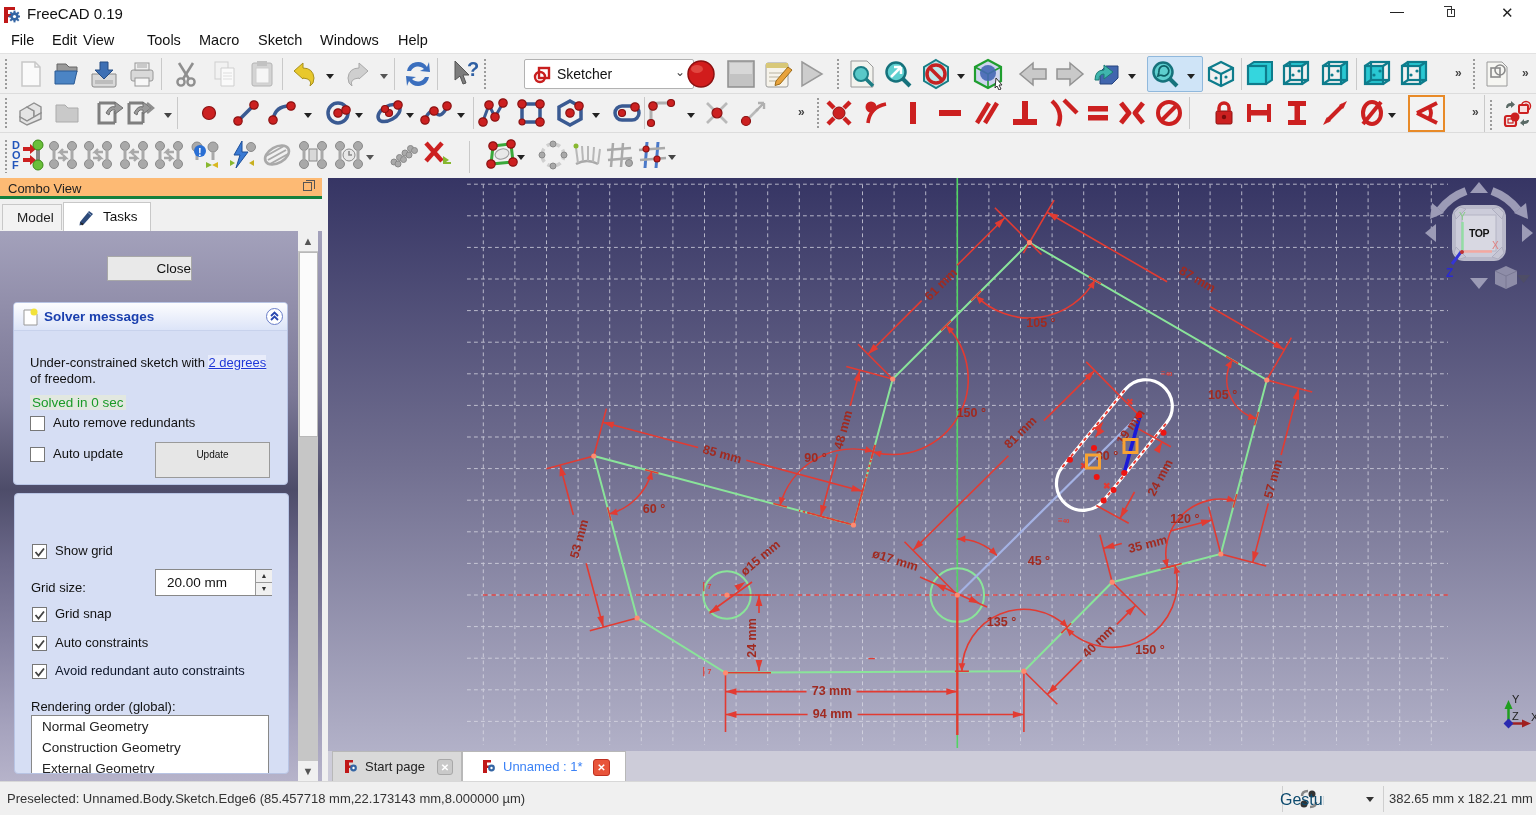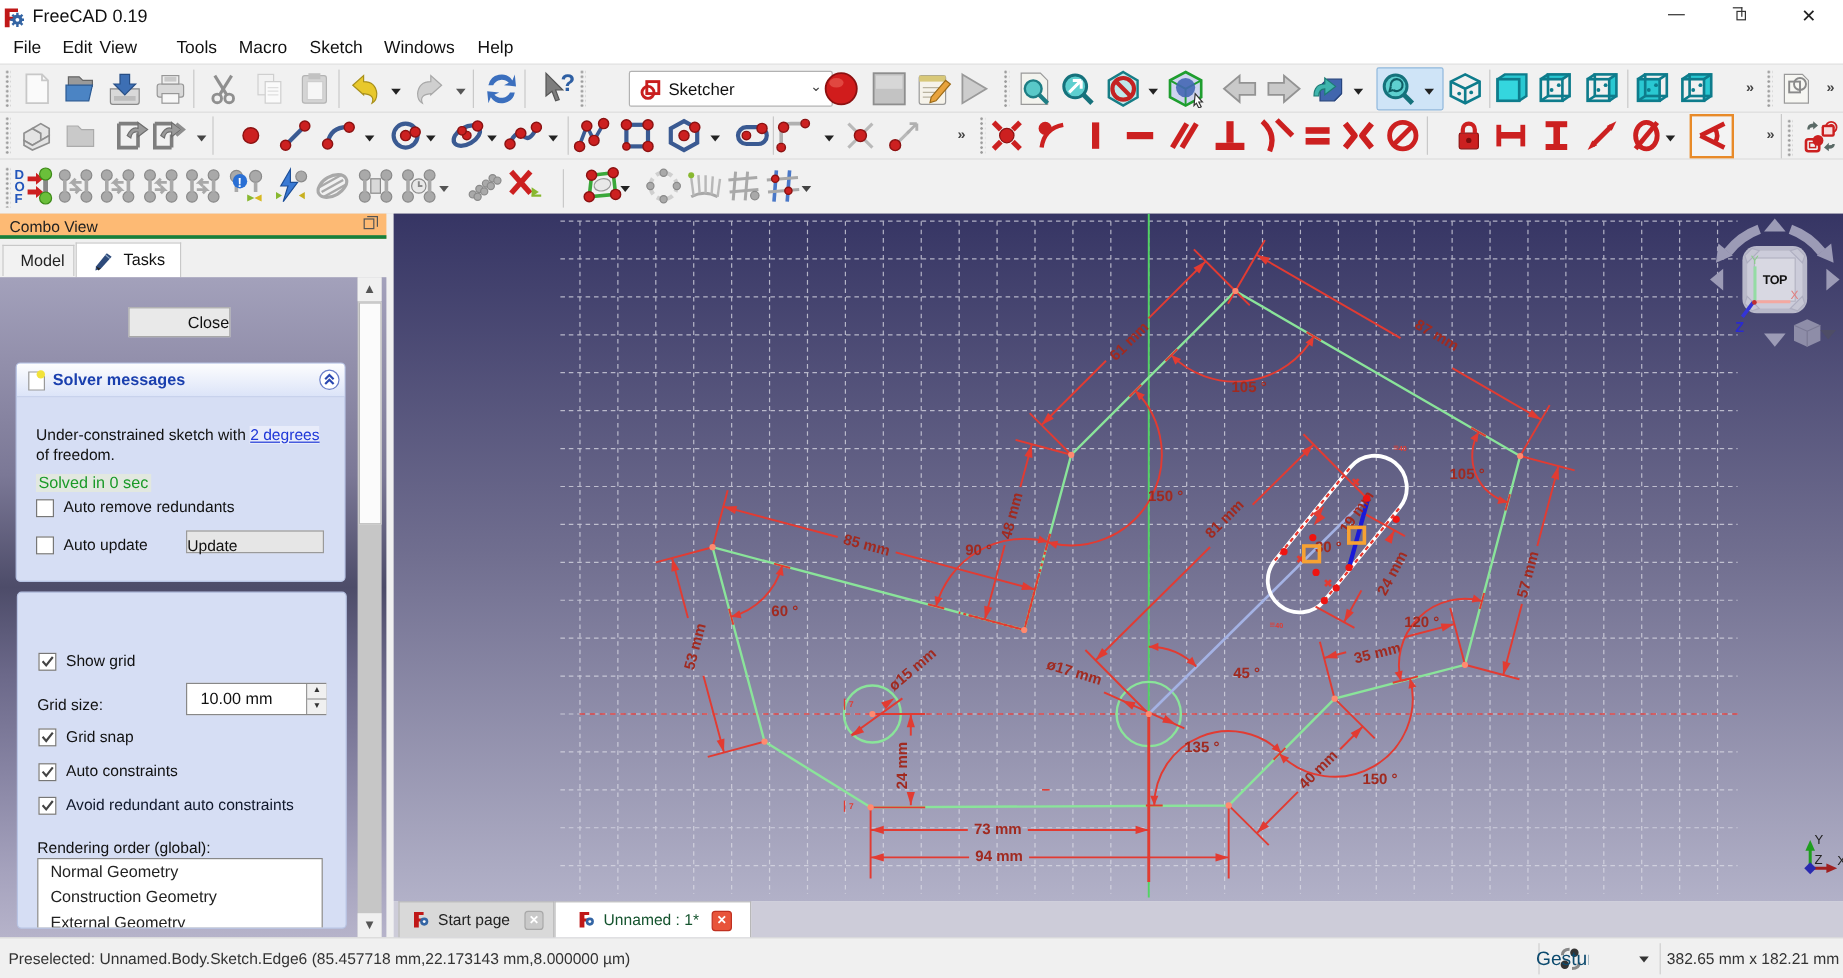--- a/index.html
+++ b/index.html
@@ -635,30 +635,30 @@
               </g>
             </svg></div>
         </div>
         <div class="txt" style="left:16px;top:52px;font-size:13px;color:#111">Under-constrained sketch with <span style="color:#2038d8;text-decoration:underline;background:#e8ecfa">2 degrees</span></div>
         <div class="txt" style="left:16px;top:68px;font-size:13px;color:#111">of freedom.</div>
         <div class="txt" style="left:16px;top:92px;font-size:13.5px;color:#1a9a28;background:#e2e8e0;padding:0 2px">Solved in 0 sec</div>
         <div class="abs" style="left:16px;top:113px;width:15px;height:15px;background:#fff;border:1px solid #777"></div>
         <div class="txt" style="left:39px;top:112px;font-size:13px;color:#111">Auto remove redundants</div>
         <div class="abs" style="left:16px;top:144px;width:15px;height:15px;background:#fff;border:1px solid #777"></div>
         <div class="txt" style="left:39px;top:143px;font-size:13px;color:#111">Auto update</div>
-        <div class="abs" style="left:141px;top:139px;width:115px;height:19px;background:#e6e6e6;border:1px solid #9a9a9a;font-size:13px;color:#111;line-height:23px">Update</div>
+        <div class="abs" style="left:141px;top:139px;width:115px;height:36px;background:#e6e6e6;border:1px solid #9a9a9a;text-align:center;font-size:10px;color:#111;line-height:23px">Update</div>
       </div>
       <div class="abs" style="left:14px;top:262px;width:275px;height:281px;background:#d6def4;border:1px solid #b8c4e4;border-radius:4px;overflow:hidden">
         <div class="abs" style="left:17px;top:50px;width:15px;height:15px;background:#fff;border:1px solid #777"><svg width="13" height="13" viewBox="0 0 13 13">
             <path d="M2.5 6 L5.5 9.5 L11 2.5" fill="none" stroke="#444" stroke-width="1.8"></path>
           </svg></div>
         <div class="txt" style="left:40px;top:49px;font-size:13px;color:#111">Show grid</div>
         <div class="txt" style="left:16px;top:86px;font-size:13px;color:#111">Grid size:</div>
         <div class="abs" style="left:140px;top:75px;width:117px;height:27px;background:#fff;border:1px solid #888">
-          <div class="txt" style="left:11px;top:5px;font-size:13.5px;color:#111">10.00 mm</div>
+          <div class="txt" style="left:11px;top:5px;font-size:13.5px;color:#111">20.00 mm</div>
           <div class="abs" style="left:99px;top:0;width:17px;height:25px;background:#f0f0f0;border-left:1px solid #999">
             <div style="font-size:7px;color:#333;text-align:center;line-height:12px;border-bottom:1px solid #999">▲</div>
             <div style="font-size:7px;color:#333;text-align:center;line-height:12px">▼</div>
           </div>
         </div>
         <div class="abs" style="left:17px;top:113px;width:15px;height:15px;background:#fff;border:1px solid #777"><svg width="13" height="13" viewBox="0 0 13 13">
             <path d="M2.5 6 L5.5 9.5 L11 2.5" fill="none" stroke="#444" stroke-width="1.8"></path>
           </svg></div>
         <div class="txt" style="left:40px;top:112px;font-size:13px;color:#111">Grid snap</div>
         <div class="abs" style="left:17px;top:142px;width:15px;height:15px;background:#fff;border:1px solid #777"><svg width="13" height="13" viewBox="0 0 13 13">
@@ -697,21 +697,21 @@
       </svg>
       <div class="txt" style="left:32px;top:7px;font-size:13px;color:#222">Start page</div>
       <div class="abs" style="left:104px;top:7px;width:16px;height:16px;background:#c9c9c9;border:1px solid #a8a8a8;border-radius:3px;color:#fff;font-size:10px;text-align:center;line-height:15px;font-weight:bold">✕</div>
     </div>
     <div class="abs" style="left:134px;top:0;width:164px;height:30px;background:#fff;border:1px solid #b8b8b8;border-bottom:none">
       <svg width="15" height="15" viewBox="0 0 15 15" style="position:absolute;left:19px;top:7px">
         <path d="M1 1h8v2.5H5v3h5v2.5H5v5H1z" fill="#c01818"></path>
         <circle cx="9.5" cy="9" r="3.4" fill="#3465a4"></circle>
         <circle cx="9.5" cy="9" r="1.2" fill="#fff"></circle>
       </svg>
-      <div class="txt" style="left:40px;top:7px;font-size:13px;color:#14532d">Unnamed : 1*</div>
+      <div class="txt" style="left:40px;top:7px;font-size:13px;color:#3b82f6">Unnamed : 1*</div>
       <div class="abs" style="left:130px;top:7px;width:17px;height:17px;background:#e8543a;border:1px solid #c03020;border-radius:3px;color:#fff;font-size:10px;text-align:center;line-height:16px;font-weight:bold">✕</div>
     </div>
   </div>
 <div class="abs" style="left:328px;top:178px;width:1208px;height:573px;background:linear-gradient(180deg,#363564 0%,#716f90 50%,#b2b1c8 100%);overflow:hidden">
     <svg width="1208" height="573" viewBox="0 0 1208 573" style="position:absolute;left:0;top:0">
       <g stroke="#dcdce6" stroke-width="1" stroke-dasharray="3.8 3.2" opacity="0.75">
         <line x1="155.3" y1="6.4" x2="155.3" y2="567"></line>
         <line x1="186.9" y1="6.4" x2="186.9" y2="567"></line>
         <line x1="218.5" y1="6.4" x2="218.5" y2="567"></line>
         <line x1="250.1" y1="6.4" x2="250.1" y2="567"></line>

